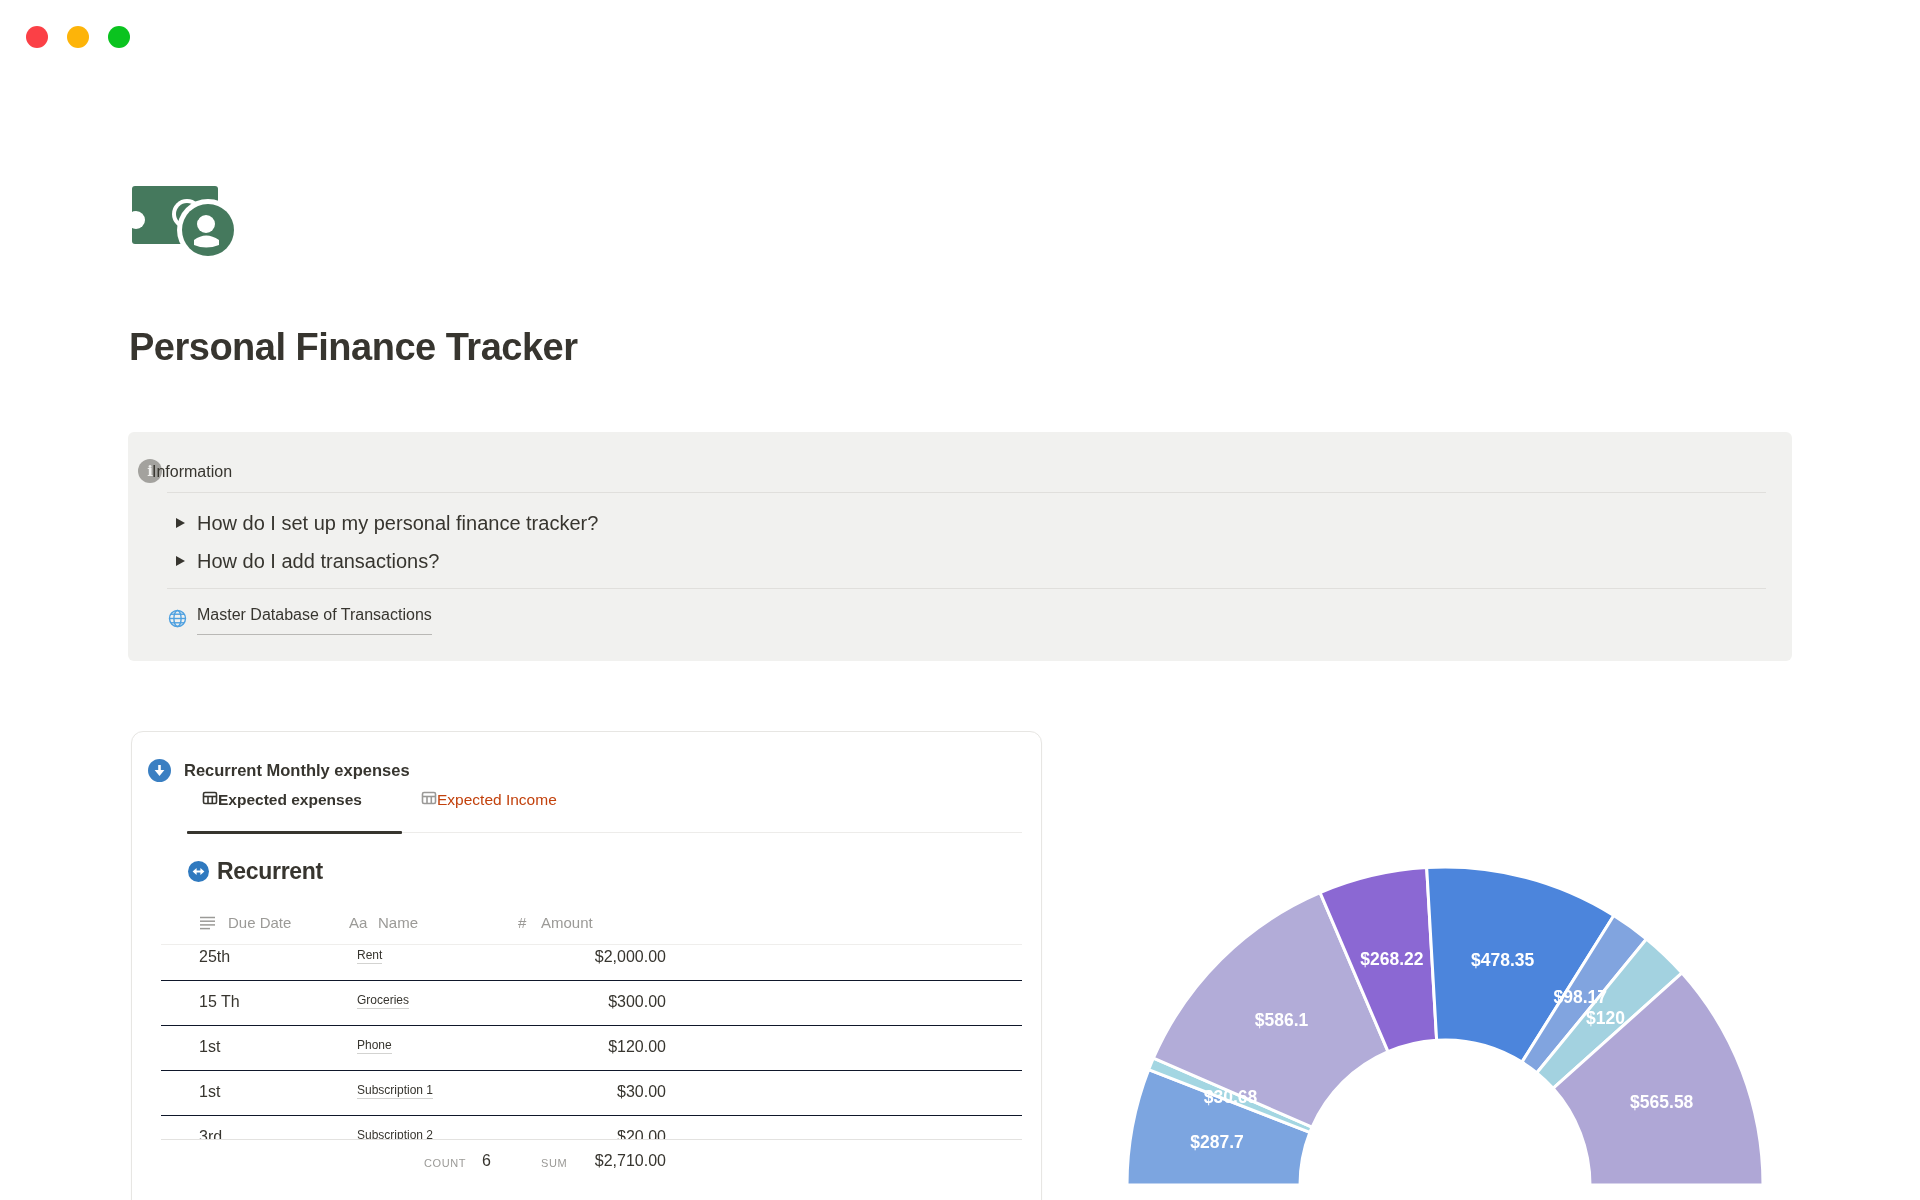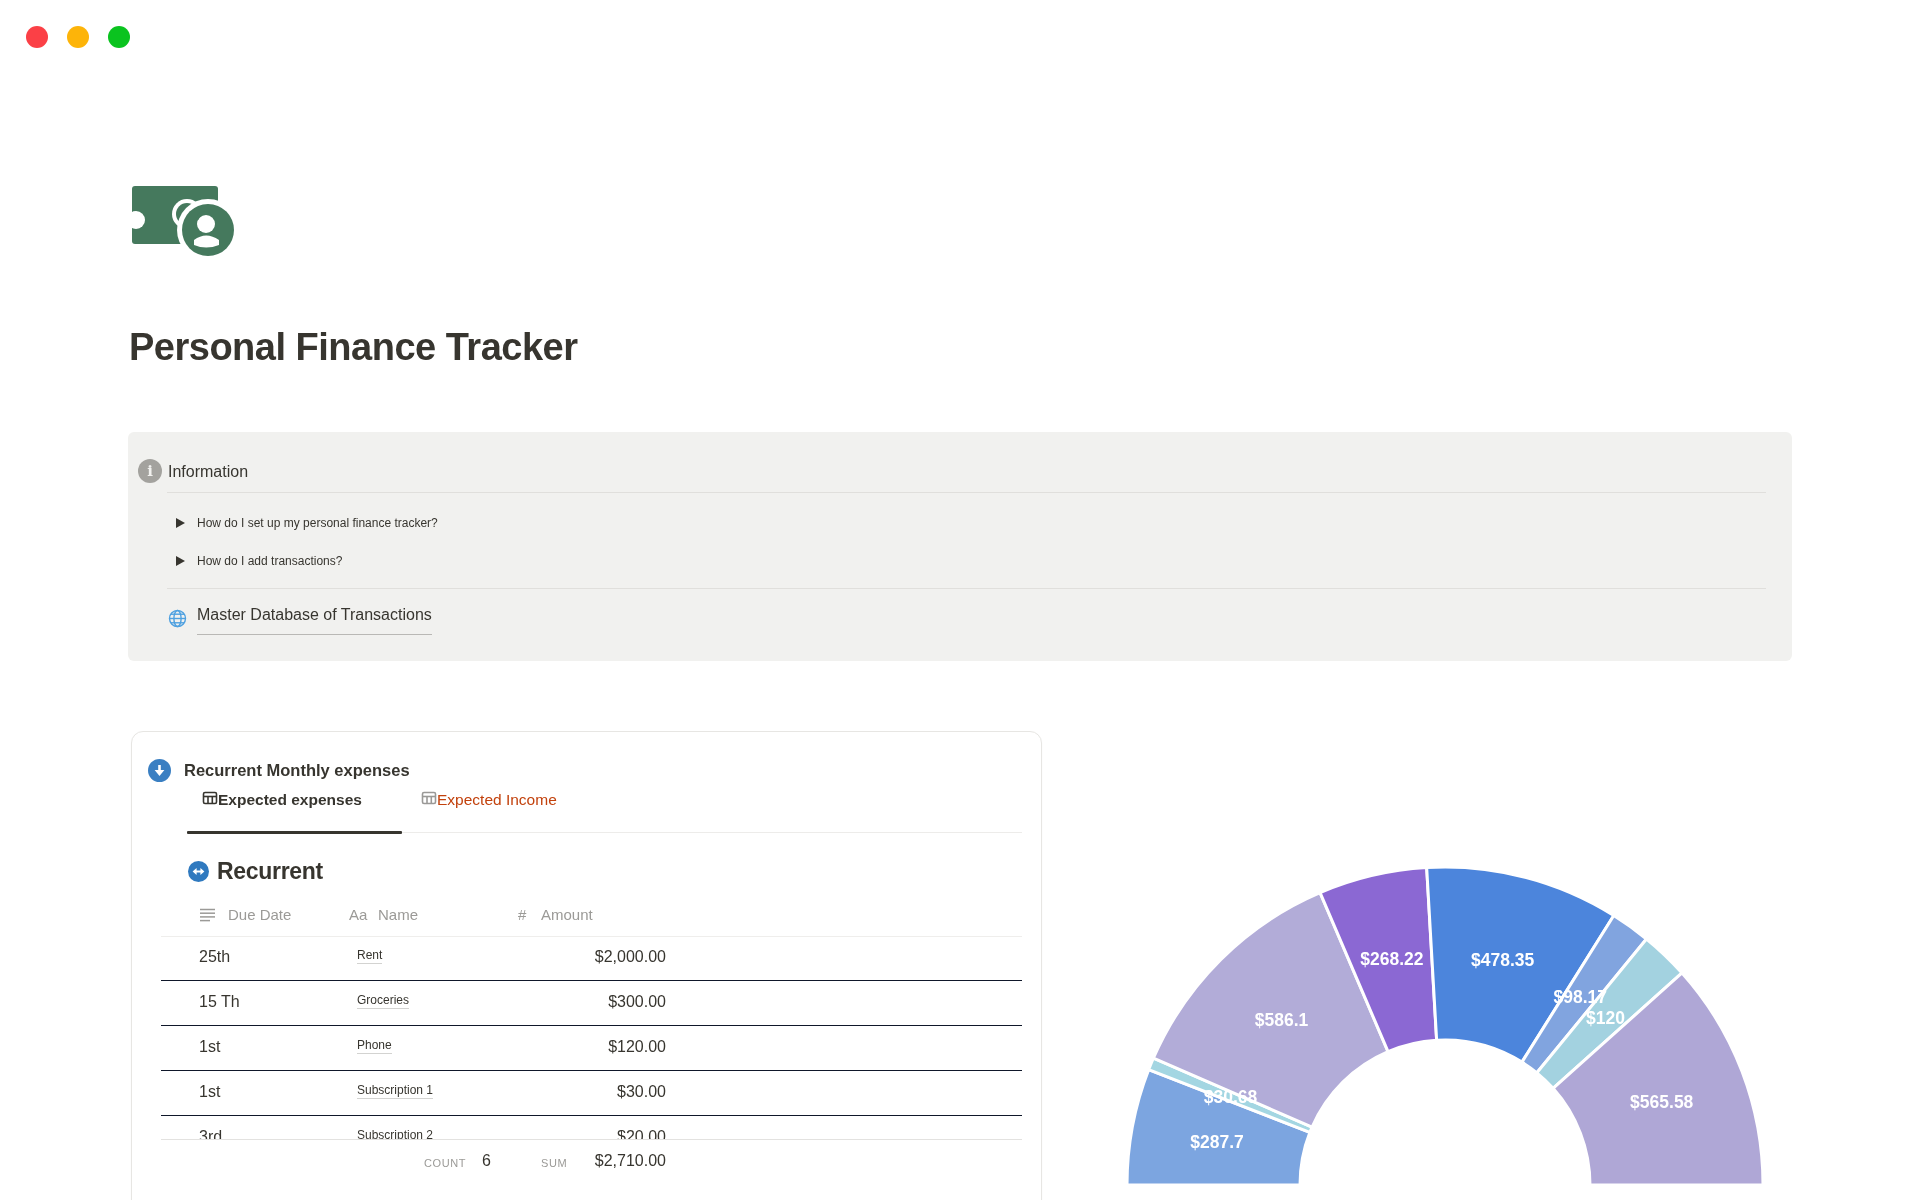--- a/index.html
+++ b/index.html
@@ -12,45 +12,45 @@
   .page-icon{position:absolute;left:131px;top:178px;width:110px;height:84px;}
   
   .page-title{position:absolute;left:129px;top:326px;font-size:38px;font-weight:700;
               letter-spacing:-0.5px;margin:0;color:#37352F;}
   
   .callout{position:absolute;left:128px;top:432px;width:1664px;height:229px;
            background:#F1F1EF;border-radius:6px;}
   .callout .info-icon{position:absolute;left:10px;top:27px;width:24px;height:24px;border-radius:50%;
            background:#A3A29E;color:#F1F1EF;font-weight:700;font-size:15px;
            display:flex;align-items:center;justify-content:center;font-family:"DejaVu Serif",serif;}
-  .callout .co-title{position:absolute;left:40px;top:29px;font-size:16px;line-height:21px;}
+  .callout .co-title{position:absolute;left:24px;top:29px;font-size:16px;line-height:21px;}
   .co-divider{position:absolute;left:39px;right:26px;height:1px;background:#E0DFDC;}
   .toggle-row{position:absolute;left:48px;height:24px;display:flex;align-items:center;cursor:pointer;}
   .tri{width:0;height:0;border-left:9px solid #37352F;border-top:5.5px solid transparent;
        border-bottom:5.5px solid transparent;margin-right:12px;}
-  .toggle-label{font-size:12px;color:#37352F;}
+  .toggle-label{font-size:20px;color:#37352F;}
   .link-row{position:absolute;left:40px;top:174px;display:flex;align-items:center;gap:10px;cursor:pointer;}
   .link-label{font-size:16px;font-weight:500;border-bottom:1px solid rgba(55,53,47,0.3);padding-bottom:10px;}
   
   .card{position:absolute;left:131px;top:731px;width:909px;height:500px;background:#fff;
         border:1px solid #E7E6E3;border-radius:12px;box-shadow:0 1px 2px rgba(15,15,15,0.03);}
   .card-header{position:absolute;left:16px;top:27px;display:flex;align-items:center;gap:13px;}
   .blue-circle{width:23px;height:23px;border-radius:50%;background:#3A7FC2;display:flex;
                align-items:center;justify-content:center;flex:0 0 auto;}
   .card-title{font-size:16.5px;font-weight:600;}
   .tab{position:absolute;top:58px;display:flex;align-items:center;cursor:pointer;}
   .tab-label{font-size:15.5px;}
   .tab.active .tab-label{font-weight:600;color:#37352F;}
   .tab.inactive .tab-label{font-weight:500;color:#c2410c;}
   .tab-track{position:absolute;left:55px;top:100px;width:835px;height:1px;background:#EDECEA;}
   .tab-underline{position:absolute;left:55px;top:99px;width:215px;height:3px;background:#37352F;border-radius:1px;}
   .section-heading{position:absolute;left:56px;top:126px;display:flex;align-items:center;gap:8px;}
   .section-heading .blue-circle{width:21px;height:21px;background:#2F79BF;}
   .section-title{font-size:23px;font-weight:700;letter-spacing:-0.3px;}
-  .thead{position:absolute;left:29px;top:164px;width:861px;height:40px;border-bottom:1px solid #EFEEEC;}
+  .thead{position:absolute;left:29px;top:172px;width:861px;height:40px;border-bottom:1px solid #EFEEEC;}
   .thead .hicon{position:absolute;top:10px;color:#9B9A97;}
   .thead .hlabel{position:absolute;top:10px;font-size:15px;color:#9B9A97;}
   .rows{position:absolute;left:29px;top:204px;width:861px;height:220px;}
   .trow{position:relative;height:44px;border-bottom:1px solid #0f172a;cursor:pointer;}
   .c-due{position:absolute;left:38px;top:12px;font-size:16px;}
   .c-name{position:absolute;left:196px;top:12px;font-size:12px;font-weight:400;}
   .c-name .nm{border-bottom:1px solid rgba(55,53,47,0.22);padding-bottom:1px;}
   .c-amt{position:absolute;left:338px;top:12px;width:167px;text-align:right;font-size:16px;}
   .tfoot{position:absolute;left:29px;top:407px;width:861px;height:92px;background:#fff;
          border-top:1px solid #E3E2E0;}

